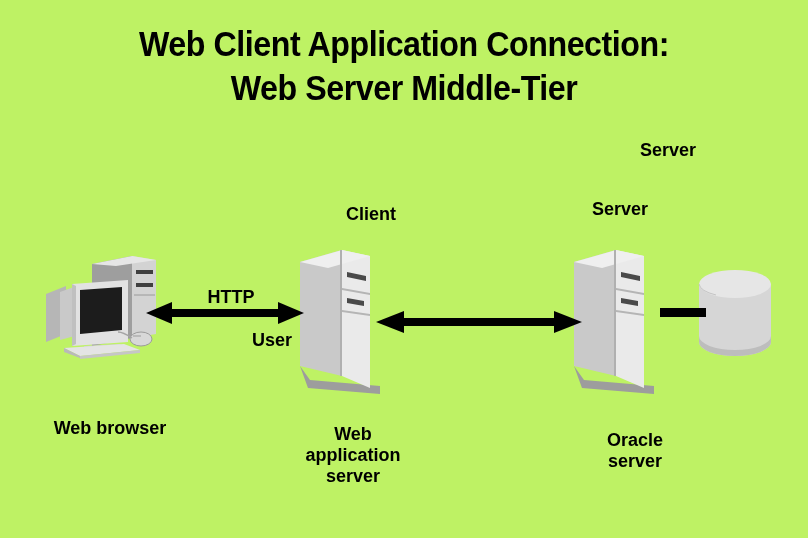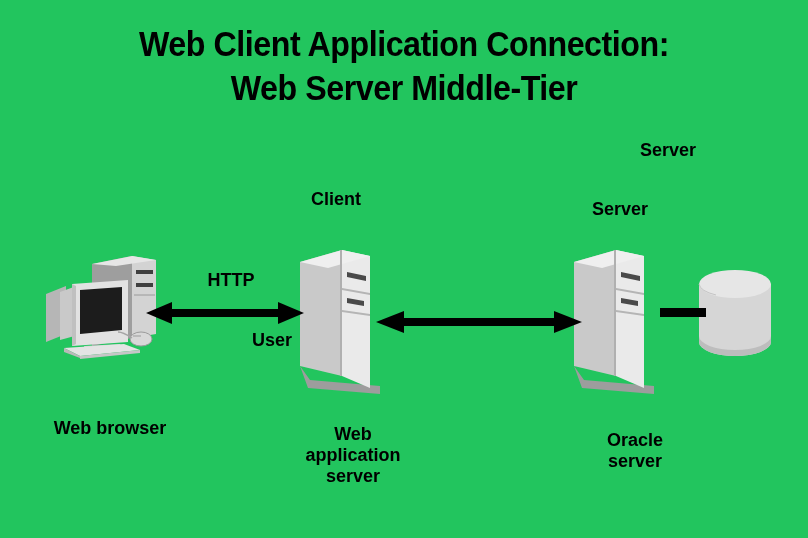--- a/index.html
+++ b/index.html
@@ -7,21 +7,21 @@
     padding: 0;
     background: #ffffff;
   }
   body {
     font-family: "Liberation Sans", sans-serif;
   }
   #slide {
     position: relative;
     width: 808px;
     height: 538px;
-    background: #22c55e;
+    background: #bef264;
     overflow: hidden;
   }
   .title {
     position: absolute;
     left: 0;
     top: 22px;
     width: 808px;
     text-align: center;
     font-size: 35px;
     font-weight: bold;
@@ -38,26 +38,26 @@
     font-weight: bold;
     color: #000000;
     line-height: 1.18;
     text-align: center;
     white-space: pre-line;
   }
 
   
   #lbl-java      { left: 10px;  top: 192px; width: 200px; }
   #lbl-browser   { left: 10px;  top: 418px; width: 200px; }
-  #lbl-client    { left: 276px; top: 189px; width: 120px; }
+  #lbl-client    { left: 276px; top: 204px; width: 120px; text-align: right; }
   #lbl-webapp    { left: 273px; top: 424px; width: 160px; }
   #lbl-server-top{ left: 588px; top: 140px; width: 160px; }
   #lbl-server-mid{ left: 540px; top: 199px; width: 160px; }
   #lbl-oracle    { left: 570px; top: 430px; width: 130px; }
-  #lbl-http      { left: 176px; top: 270px; width: 110px; }
+  #lbl-http      { left: 176px; top: 287px; width: 110px; }
   #lbl-user      { left: 222px; top: 330px; width: 100px; }
   #lbl-tcpip     { left: 420px; top: 280px; width: 130px; }
 
   
   .arrow {
     position: absolute;
     height: 26px;
   }
   #arrow-http  { left: 146px; top: 300px; width: 158px; }
   #arrow-tcpip { left: 376px; top: 309px; width: 206px; }

